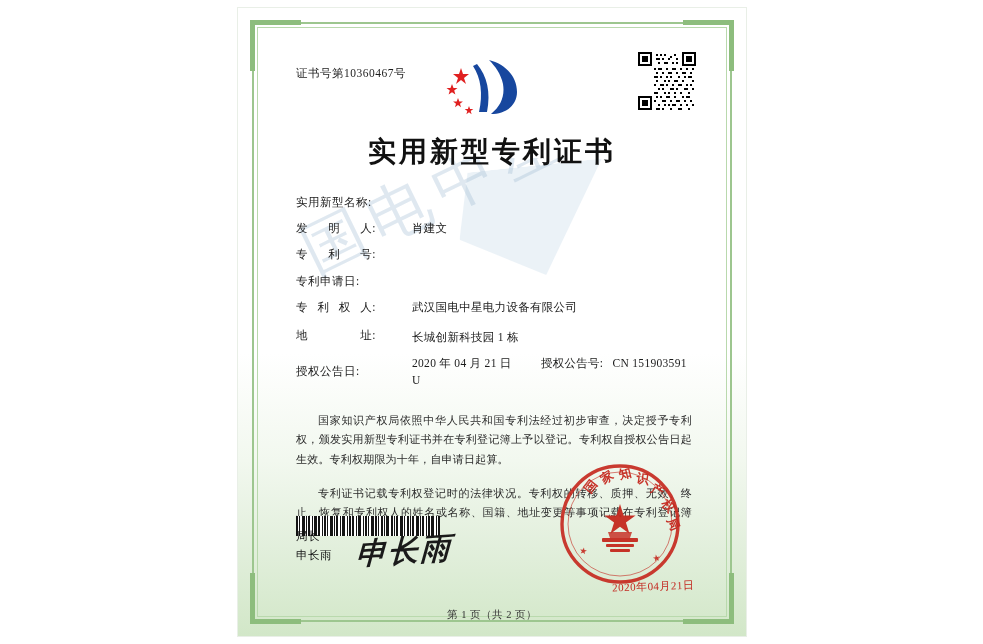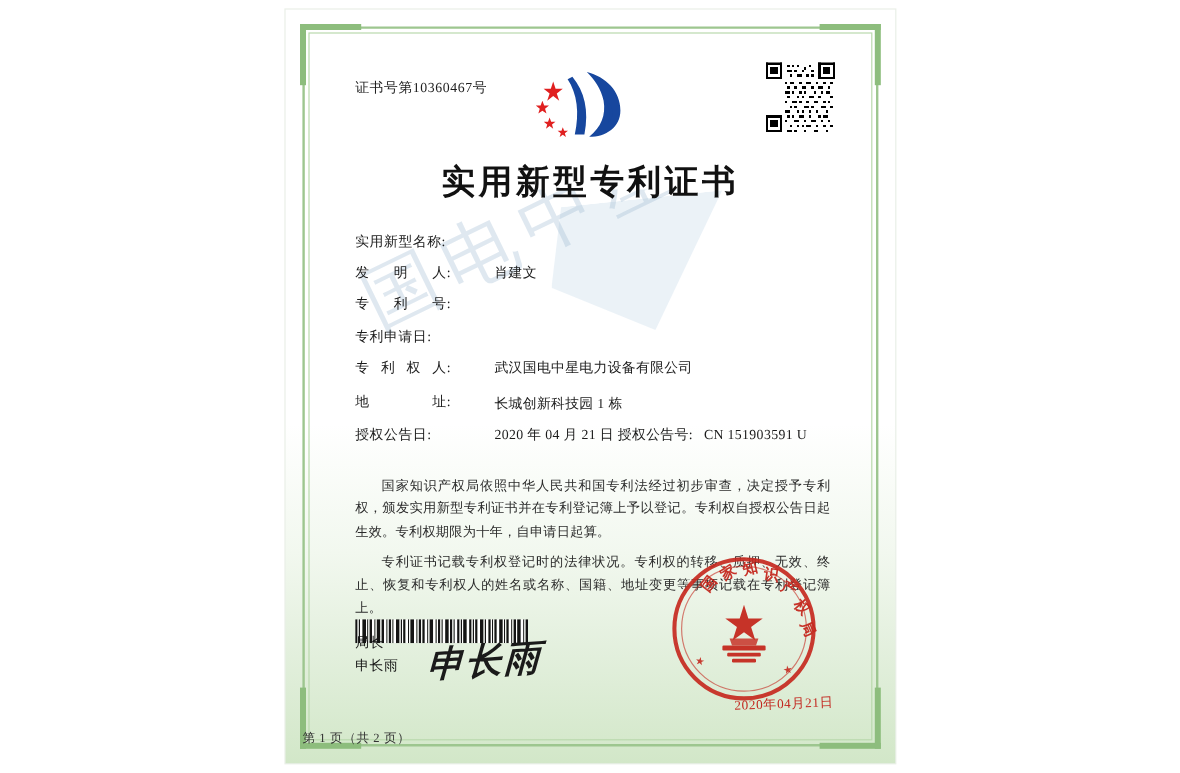--- a/index.html
+++ b/index.html
@@ -166,36 +166,37 @@
   .f-label.spread span { display:inline-block; }
   .f-value {
     flex: 1 1 auto;
     letter-spacing: 0.3px;
   }
   .f-value .cont {
     display: block;
     margin-top: 4px;
   }
   .f-row.two .f-value2-label {
+    margin-left: 26px;
     margin-right: 6px;
   }
 
   
   .paras {
     position: absolute;
     left: 58px;
     top: 388px;
     width: 396px;
     font-size: 11px;
     color: #2b2b2b;
     line-height: 1.75;
     text-align: justify;
   }
   .paras p {
-    margin: 0 0 6px 0;
+    margin: 15px 0 6px 0;
     text-indent: 22px;
     letter-spacing: 0.2px;
   }
 
   
   .barcode {
     position: absolute;
     left: 58px;
     top: 508px;
     width: 148px;
@@ -247,23 +248,24 @@
     right: 52px;
     bottom: 42px;
     font-size: 11px;
     color: #c3271f;
     letter-spacing: 0.5px;
     transform: rotate(-2deg);
   }
 
   .page-num {
     position: absolute;
-    left: 14px;
+    left: 0;
     right: 0;
     bottom: 14px;
+    text-align: center;
     font-size: 10.5px;
     color: #333;
     letter-spacing: 0.5px;
   }
 </style>
 </head>
 <body>
 
 <div class="page">
   <div class="sheet">

